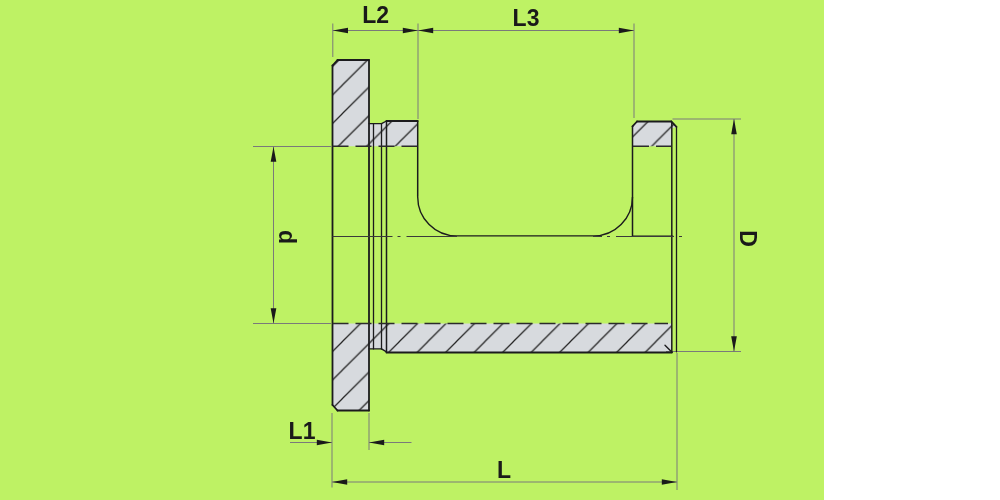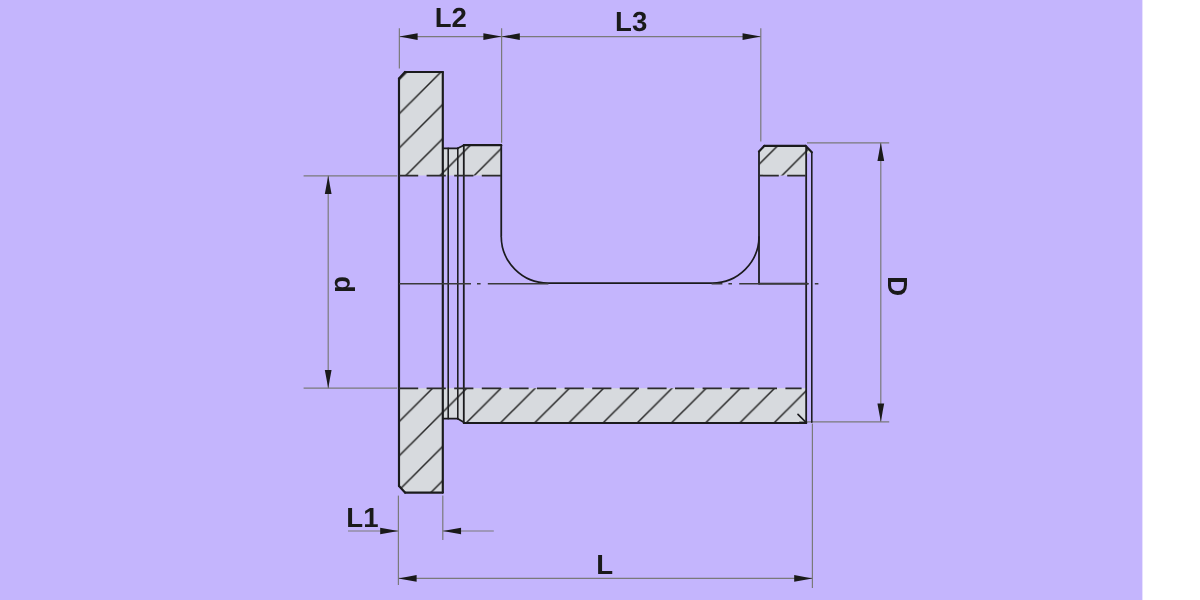--- a/index.html
+++ b/index.html
@@ -1,16 +1,16 @@
 <!DOCTYPE html>
 <html><head>
 <meta charset="utf-8">
 <style>
   html,body{margin:0;padding:0;background:#ffffff;}
-  #page{width:952px;height:500px;position:relative;background:#c4b5fd;overflow:hidden;}
+  #page{width:824px;height:500px;position:relative;background:#bef264;overflow:hidden;}
   svg{display:block;}
   text{font-family:"Liberation Sans", sans-serif;font-weight:bold;fill:#1a1a1a;}
 </style>
 </head>
 <body>
 <div id="page">
 <svg width="1000" height="500" viewBox="0 0 1000 500">
   <defs>
     <pattern id="hat" width="28.5" height="28.5" patternUnits="userSpaceOnUse">
       <path d="M-7,35.5 L35.5,-7 M-7,7 L7,-7 M21.5,35.5 L35.5,21.5" stroke="#252525" stroke-width="1.25" fill="none"></path>

